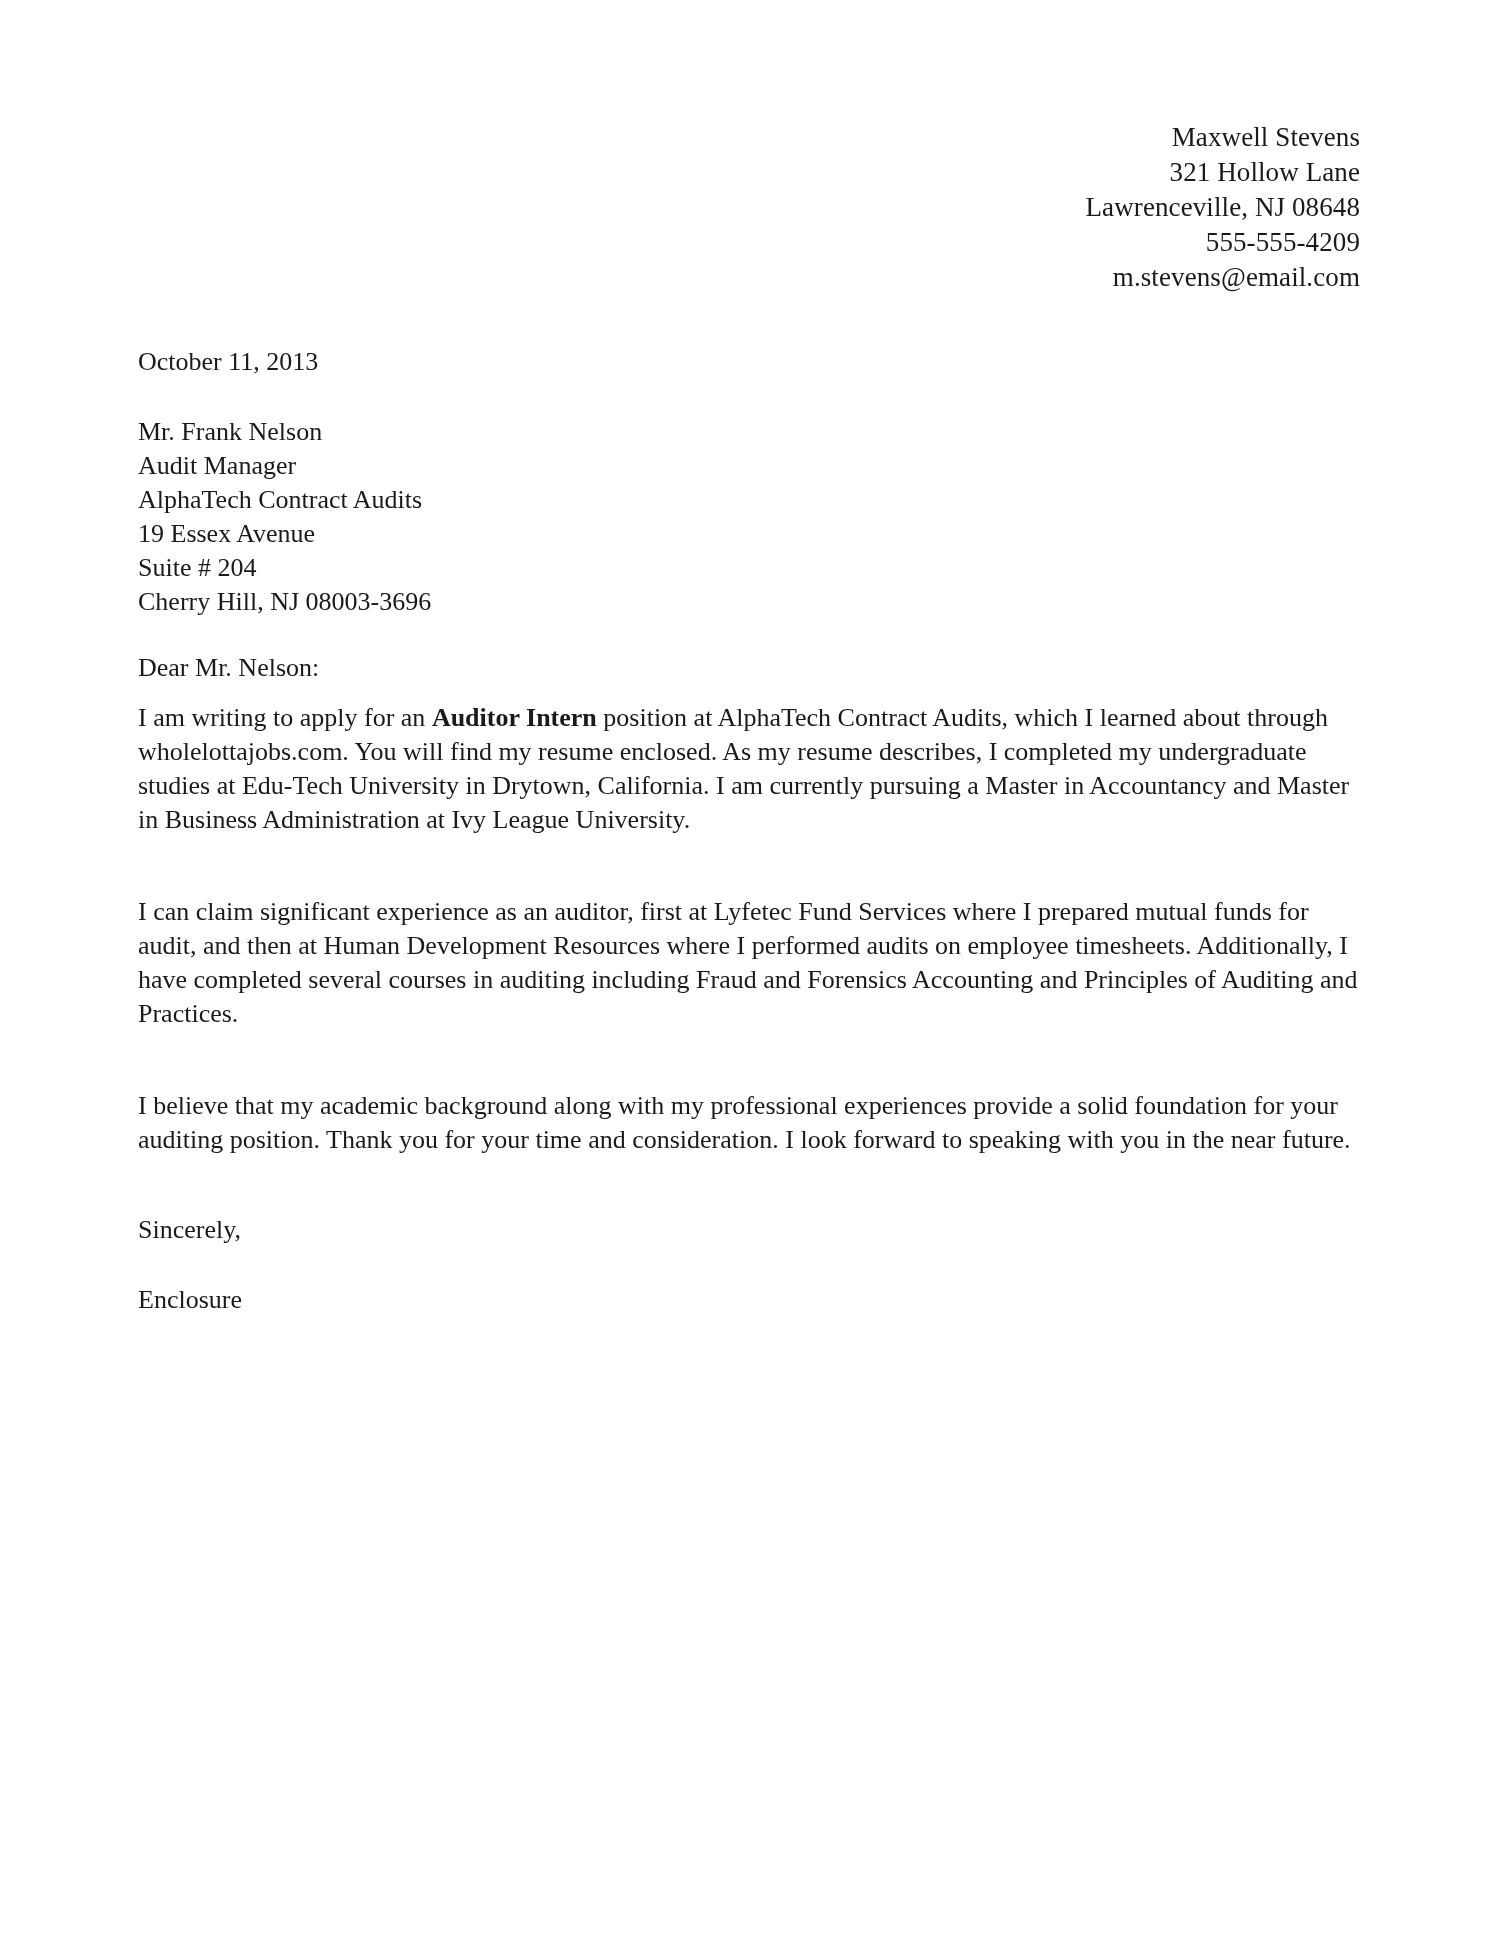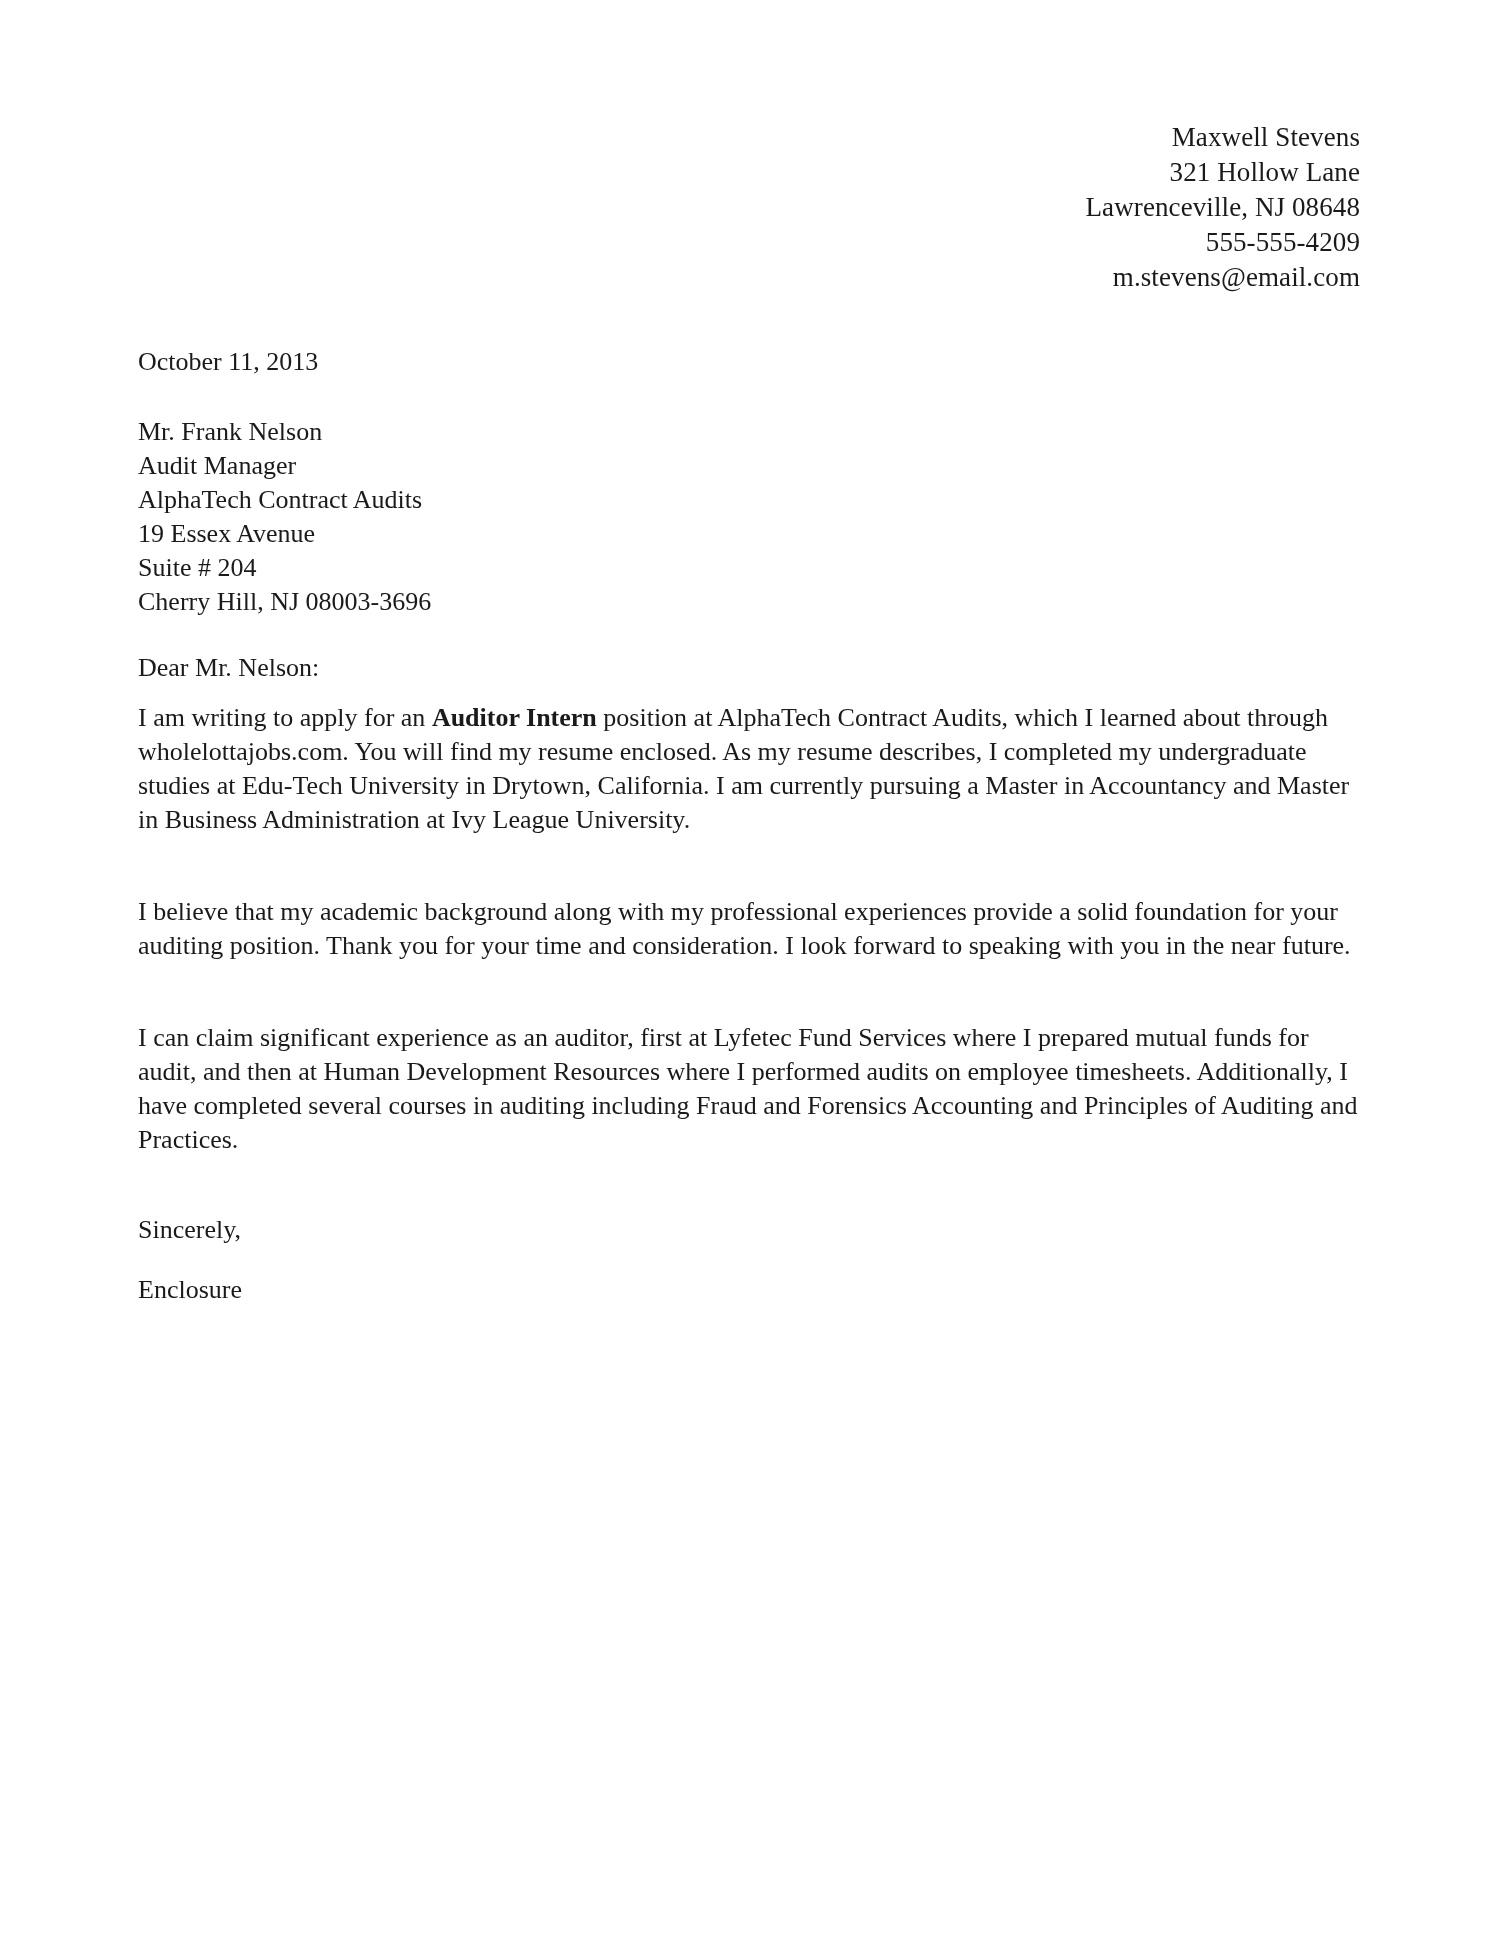--- a/index.html
+++ b/index.html
@@ -77,21 +77,21 @@
     margin-top: 56px;
     font-size: 26px;
     line-height: 34px;
   }
   .signature-name {
     margin-top: 64px;
     font-size: 26px;
     line-height: 34px;
   }
   .enclosure {
-    margin-top: 26px;
+    margin-top: 36px;
     font-size: 26px;
     line-height: 34px;
   }
 </style>
 </head>
 <body>
 
 <div class="page">
   <div class="letter">
 
@@ -112,23 +112,23 @@
       <span class="recipient-line">19 Essex Avenue</span>
       <span class="recipient-line">Suite # 204</span>
       <span class="recipient-line">Cherry Hill, NJ 08003-3696</span>
     </div>
 
     <div class="salutation">Dear Mr. Nelson:</div>
 
     <div class="body-block">
       <p class="body-para"><span>I am writing to apply for an </span><span class="emph-bold">Auditor Intern</span><span> position at AlphaTech Contract Audits, which I learned about through wholelottajobs.com.  You will find my resume enclosed.  As my resume describes, I completed my undergraduate studies at Edu-Tech University in Drytown, California.  I am currently pursuing a Master in Accountancy and Master in Business Administration at Ivy League University.</span></p>
 
+      <p class="body-para">I can claim significant experience as an auditor, first at Lyfetec Fund Services where I prepared mutual funds for audit, and then at Human Development Resources where I performed audits on employee timesheets.  Additionally, I have completed several courses in auditing including Fraud and Forensics Accounting and Principles of Auditing and Practices.</p>
+
       <p class="body-para">I believe that my academic background along with my professional experiences provide a solid foundation for your auditing position.  Thank you for your time and consideration.  I look forward to speaking with you in the near future.</p>
-
-      <p class="body-para">I can claim significant experience as an auditor, first at Lyfetec Fund Services where I prepared mutual funds for audit, and then at Human Development Resources where I performed audits on employee timesheets.  Additionally, I have completed several courses in auditing including Fraud and Forensics Accounting and Principles of Auditing and Practices.</p>
     </div>
 
     <div class="closing">Sincerely,</div>
 
 
     <div class="enclosure">Enclosure</div>
 
   </div>
 </div>
 

